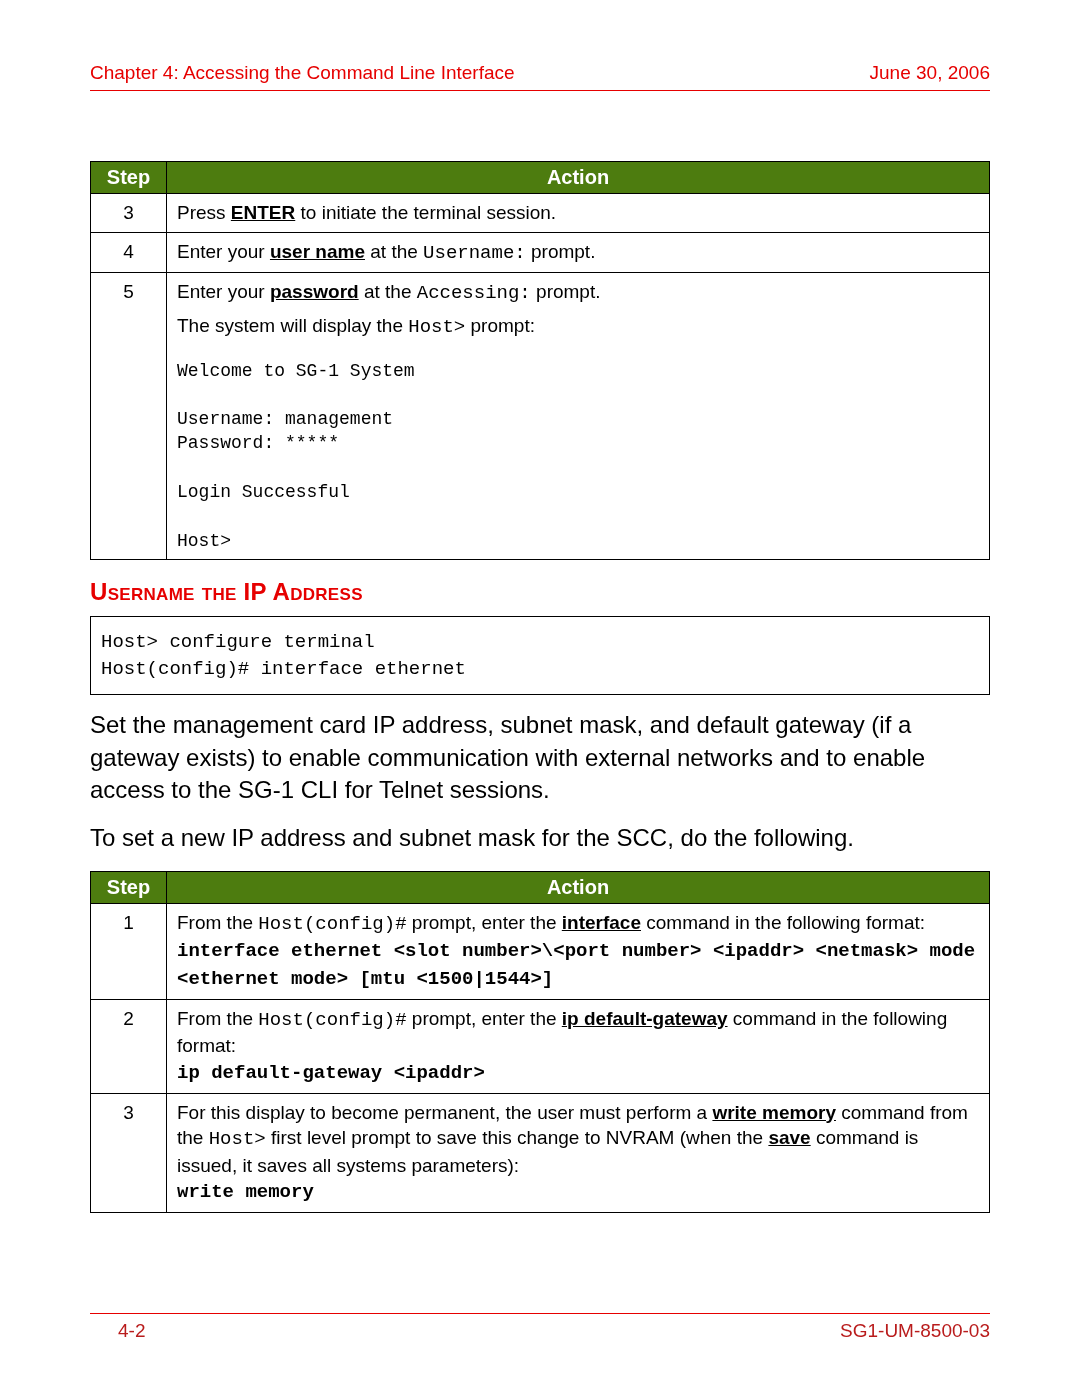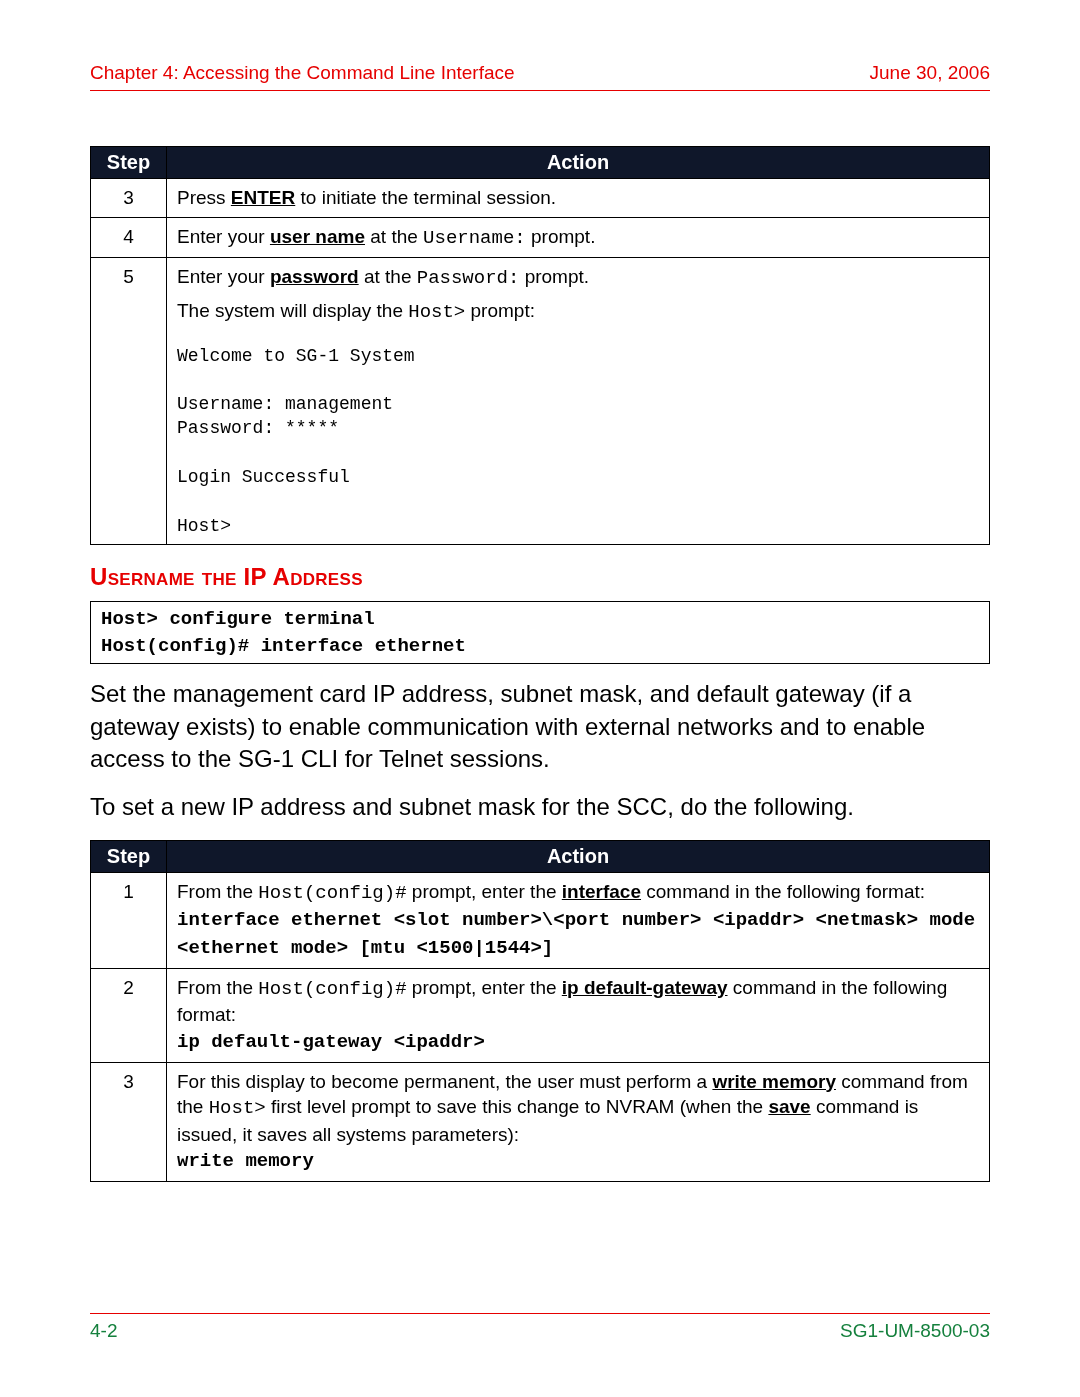--- a/index.html
+++ b/index.html
@@ -13,34 +13,34 @@
     height: 1397px;
     position: relative;
     box-sizing: border-box;
     padding: 62px 90px 0 90px;
   }
   .header-line {
     display: flex;
     justify-content: space-between;
     border-bottom: 1.5px solid #e60000;
     padding-bottom: 6px;
-    margin-bottom: 55px;
+    margin-bottom: 70px;
   }
   .header-line span {
     color: #e60000;
     font-size: 19px;
   }
   table.steps {
     width: 100%;
     border-collapse: collapse;
     border: 1.5px solid #000;
     margin-bottom: 18px;
   }
   table.steps th {
-    background: #0f172a;
+    background: #4d7c0f;
     color: #fff;
     font-weight: bold;
     font-size: 20px;
     padding: 4px 8px;
     border: 1.5px solid #000;
   }
   table.steps th.step-col { width: 55px; }
   table.steps td {
     border: 1.5px solid #000;
     padding: 6px 10px;
@@ -66,45 +66,46 @@
   h2.section {
     color: #e60000;
     font-variant: small-caps;
     font-size: 24px;
     font-weight: bold;
     margin: 18px 0 10px 0;
     letter-spacing: 0.3px;
   }
   .cmd-box {
     border: 1.5px solid #000;
-    padding: 4px 10px;
+    padding: 12px 10px;
     font-family: "Courier New", Courier, monospace;
-    font-weight: bold;
+    font-weight: normal;
     font-size: 19px;
     line-height: 1.4;
     margin-bottom: 14px;
   }
   p.body {
     font-size: 24px;
     line-height: 1.35;
     margin: 8px 0 16px 0;
   }
   .footer-line {
     position: absolute;
     left: 90px;
     right: 90px;
     bottom: 55px;
     border-top: 1.5px solid #e60000;
     padding-top: 6px;
     display: flex;
     justify-content: space-between;
   }
   .footer-line span {
-    color: #15803d;
+    color: #b91c1c;
     font-size: 19px;
+    margin-left: 28px;
   }
   b { font-weight: bold; text-decoration: underline; }
 </style>
 </head>
 <body>
 
 <div class="page">
 
   <div class="header-line">
     <span>Chapter 4: Accessing the Command Line Interface</span>
@@ -125,21 +126,21 @@
     </tr>
     <tr>
       <td class="step-num">4</td>
       <td>
         <span>Enter your </span><b>user name</b><span> at the </span><span class="mono">Username:</span><span> prompt.</span>
       </td>
     </tr>
     <tr>
       <td class="step-num">5</td>
       <td>
-        <span>Enter your </span><b>password</b><span> at the </span><span class="mono">Password:</span><span> prompt.</span>
+        <span>Enter your </span><b>password</b><span> at the </span><span class="mono">Accessing:</span><span> prompt.</span>
         <div style="height:6px"></div>
         <span>The system will display the </span><span class="mono">Host&gt;</span><span> prompt:</span>
         <div class="terminal-block"><span>Welcome to SG-1 System</span>
 
 <span>Username: management</span>
 <span>Password: *****</span>
 
 <span>Login Successful</span>
 
 <span>Host&gt;</span></div>

